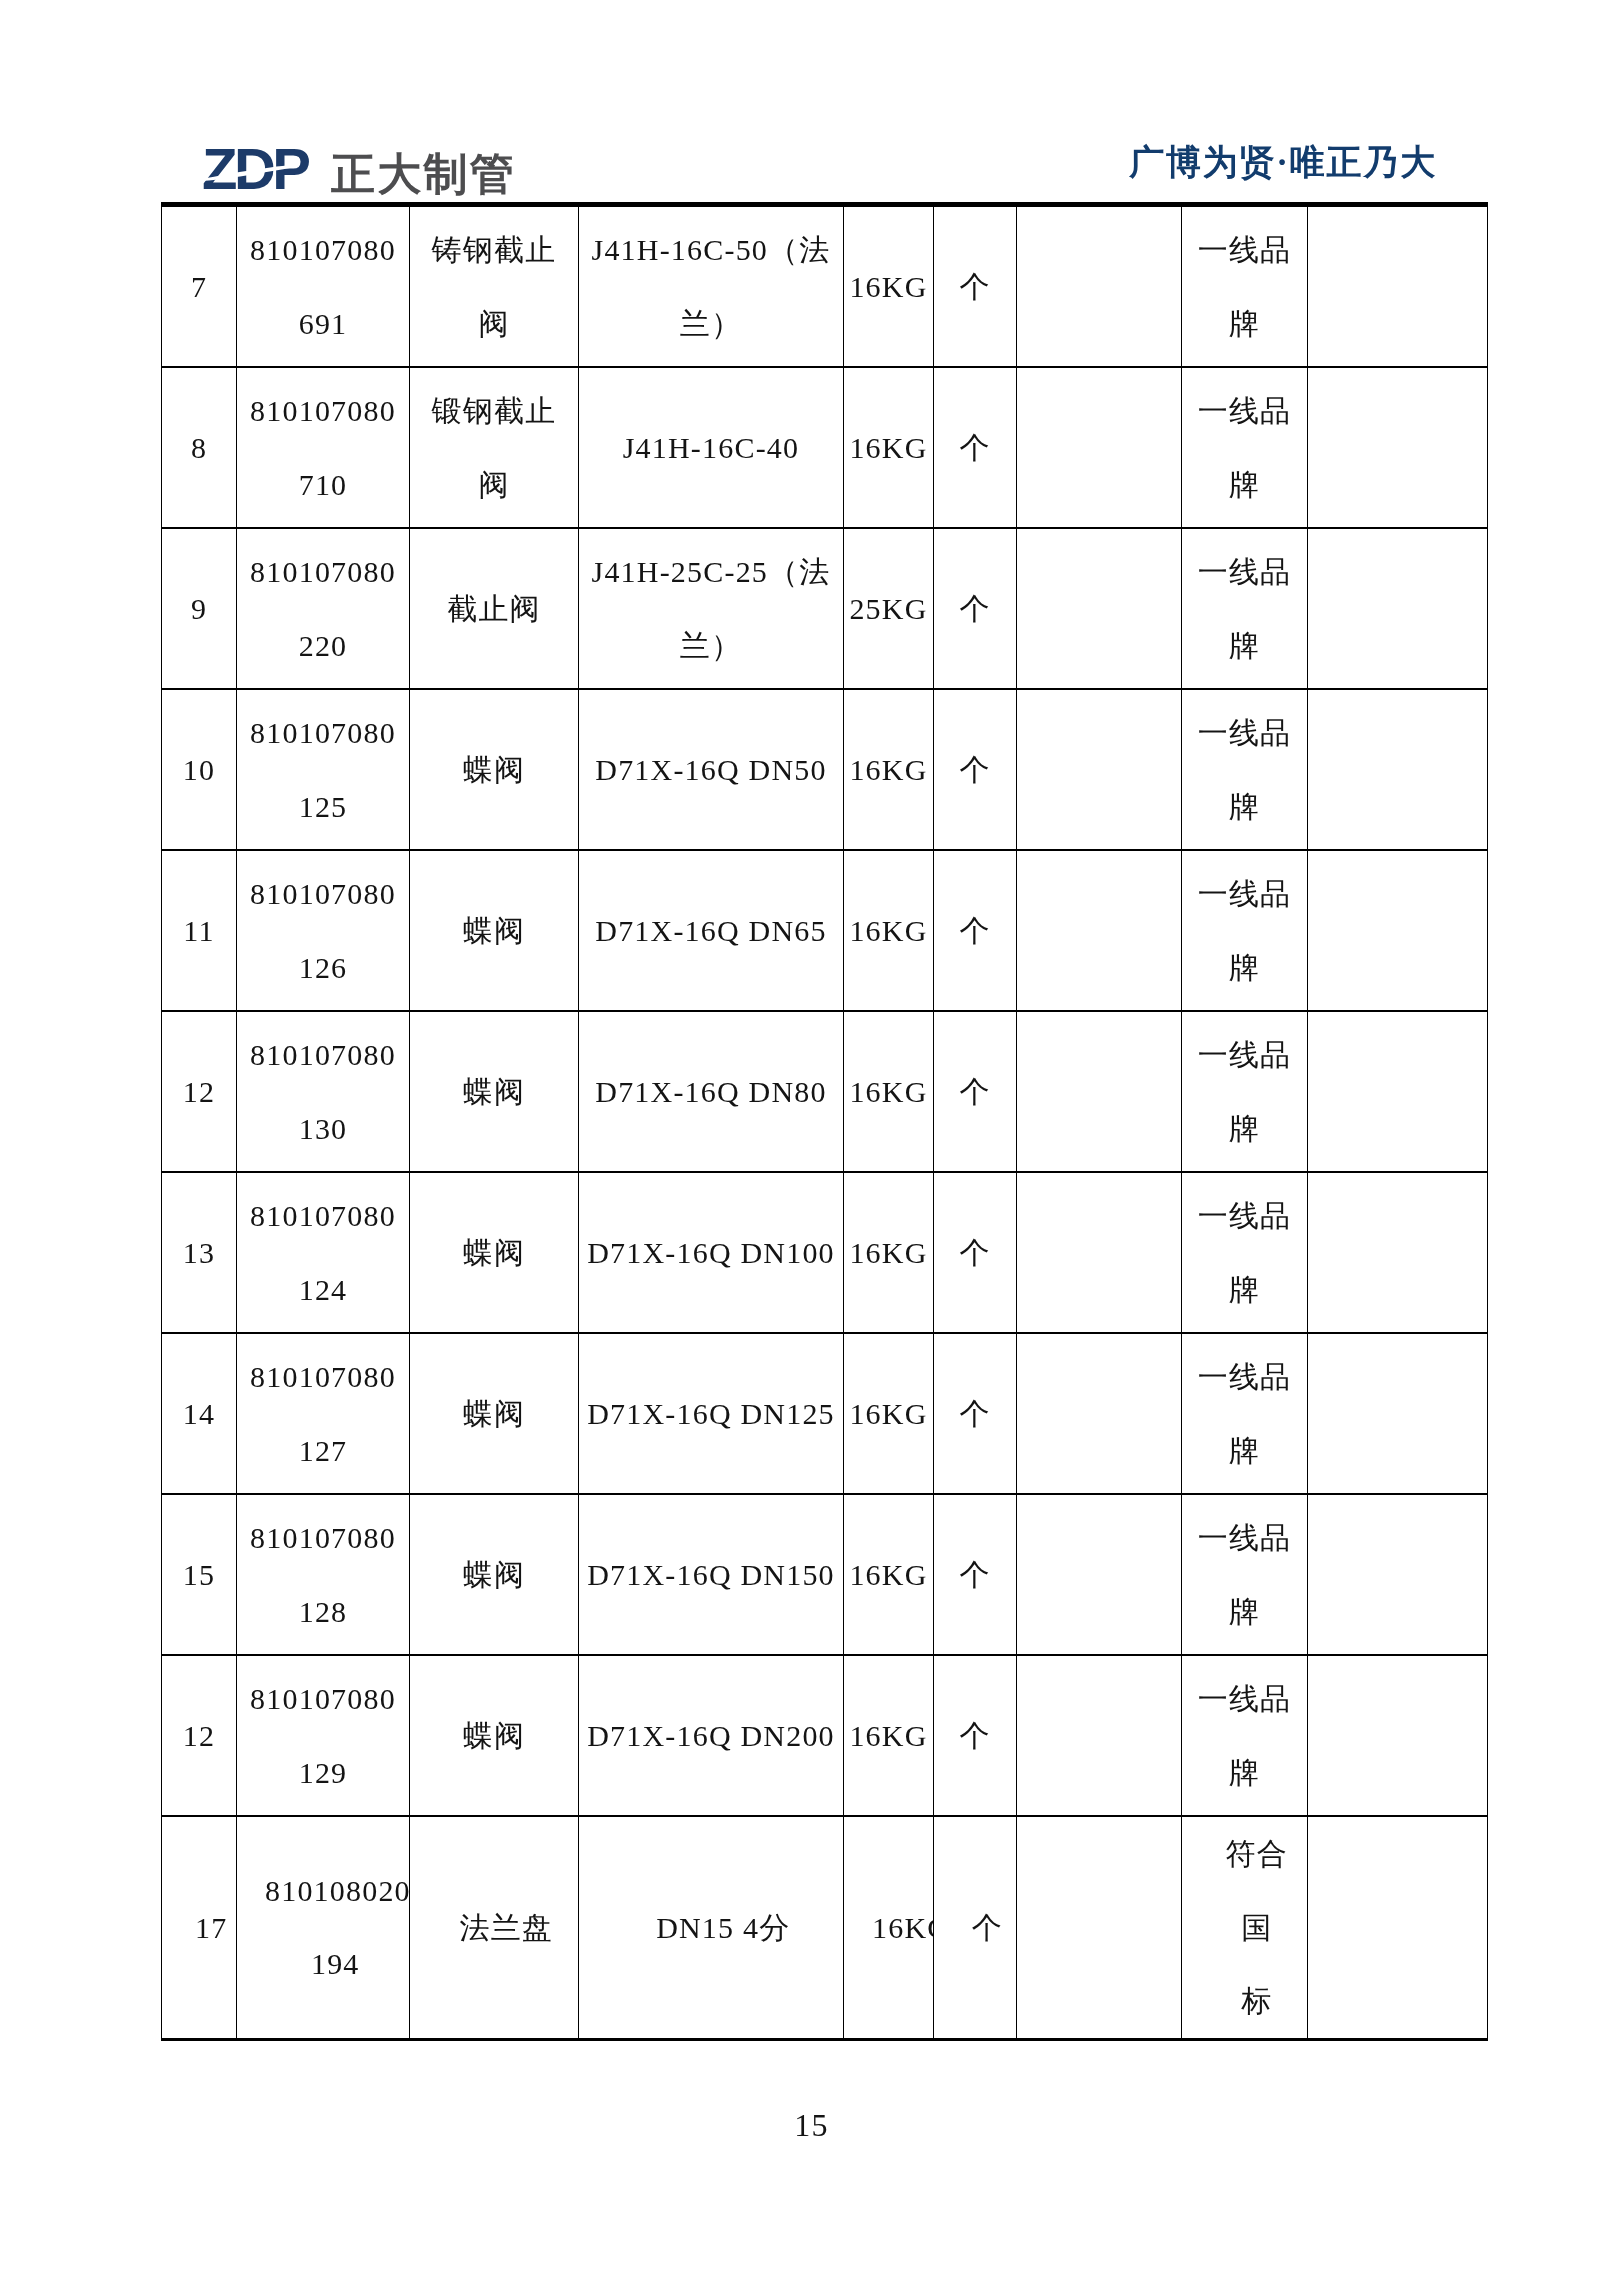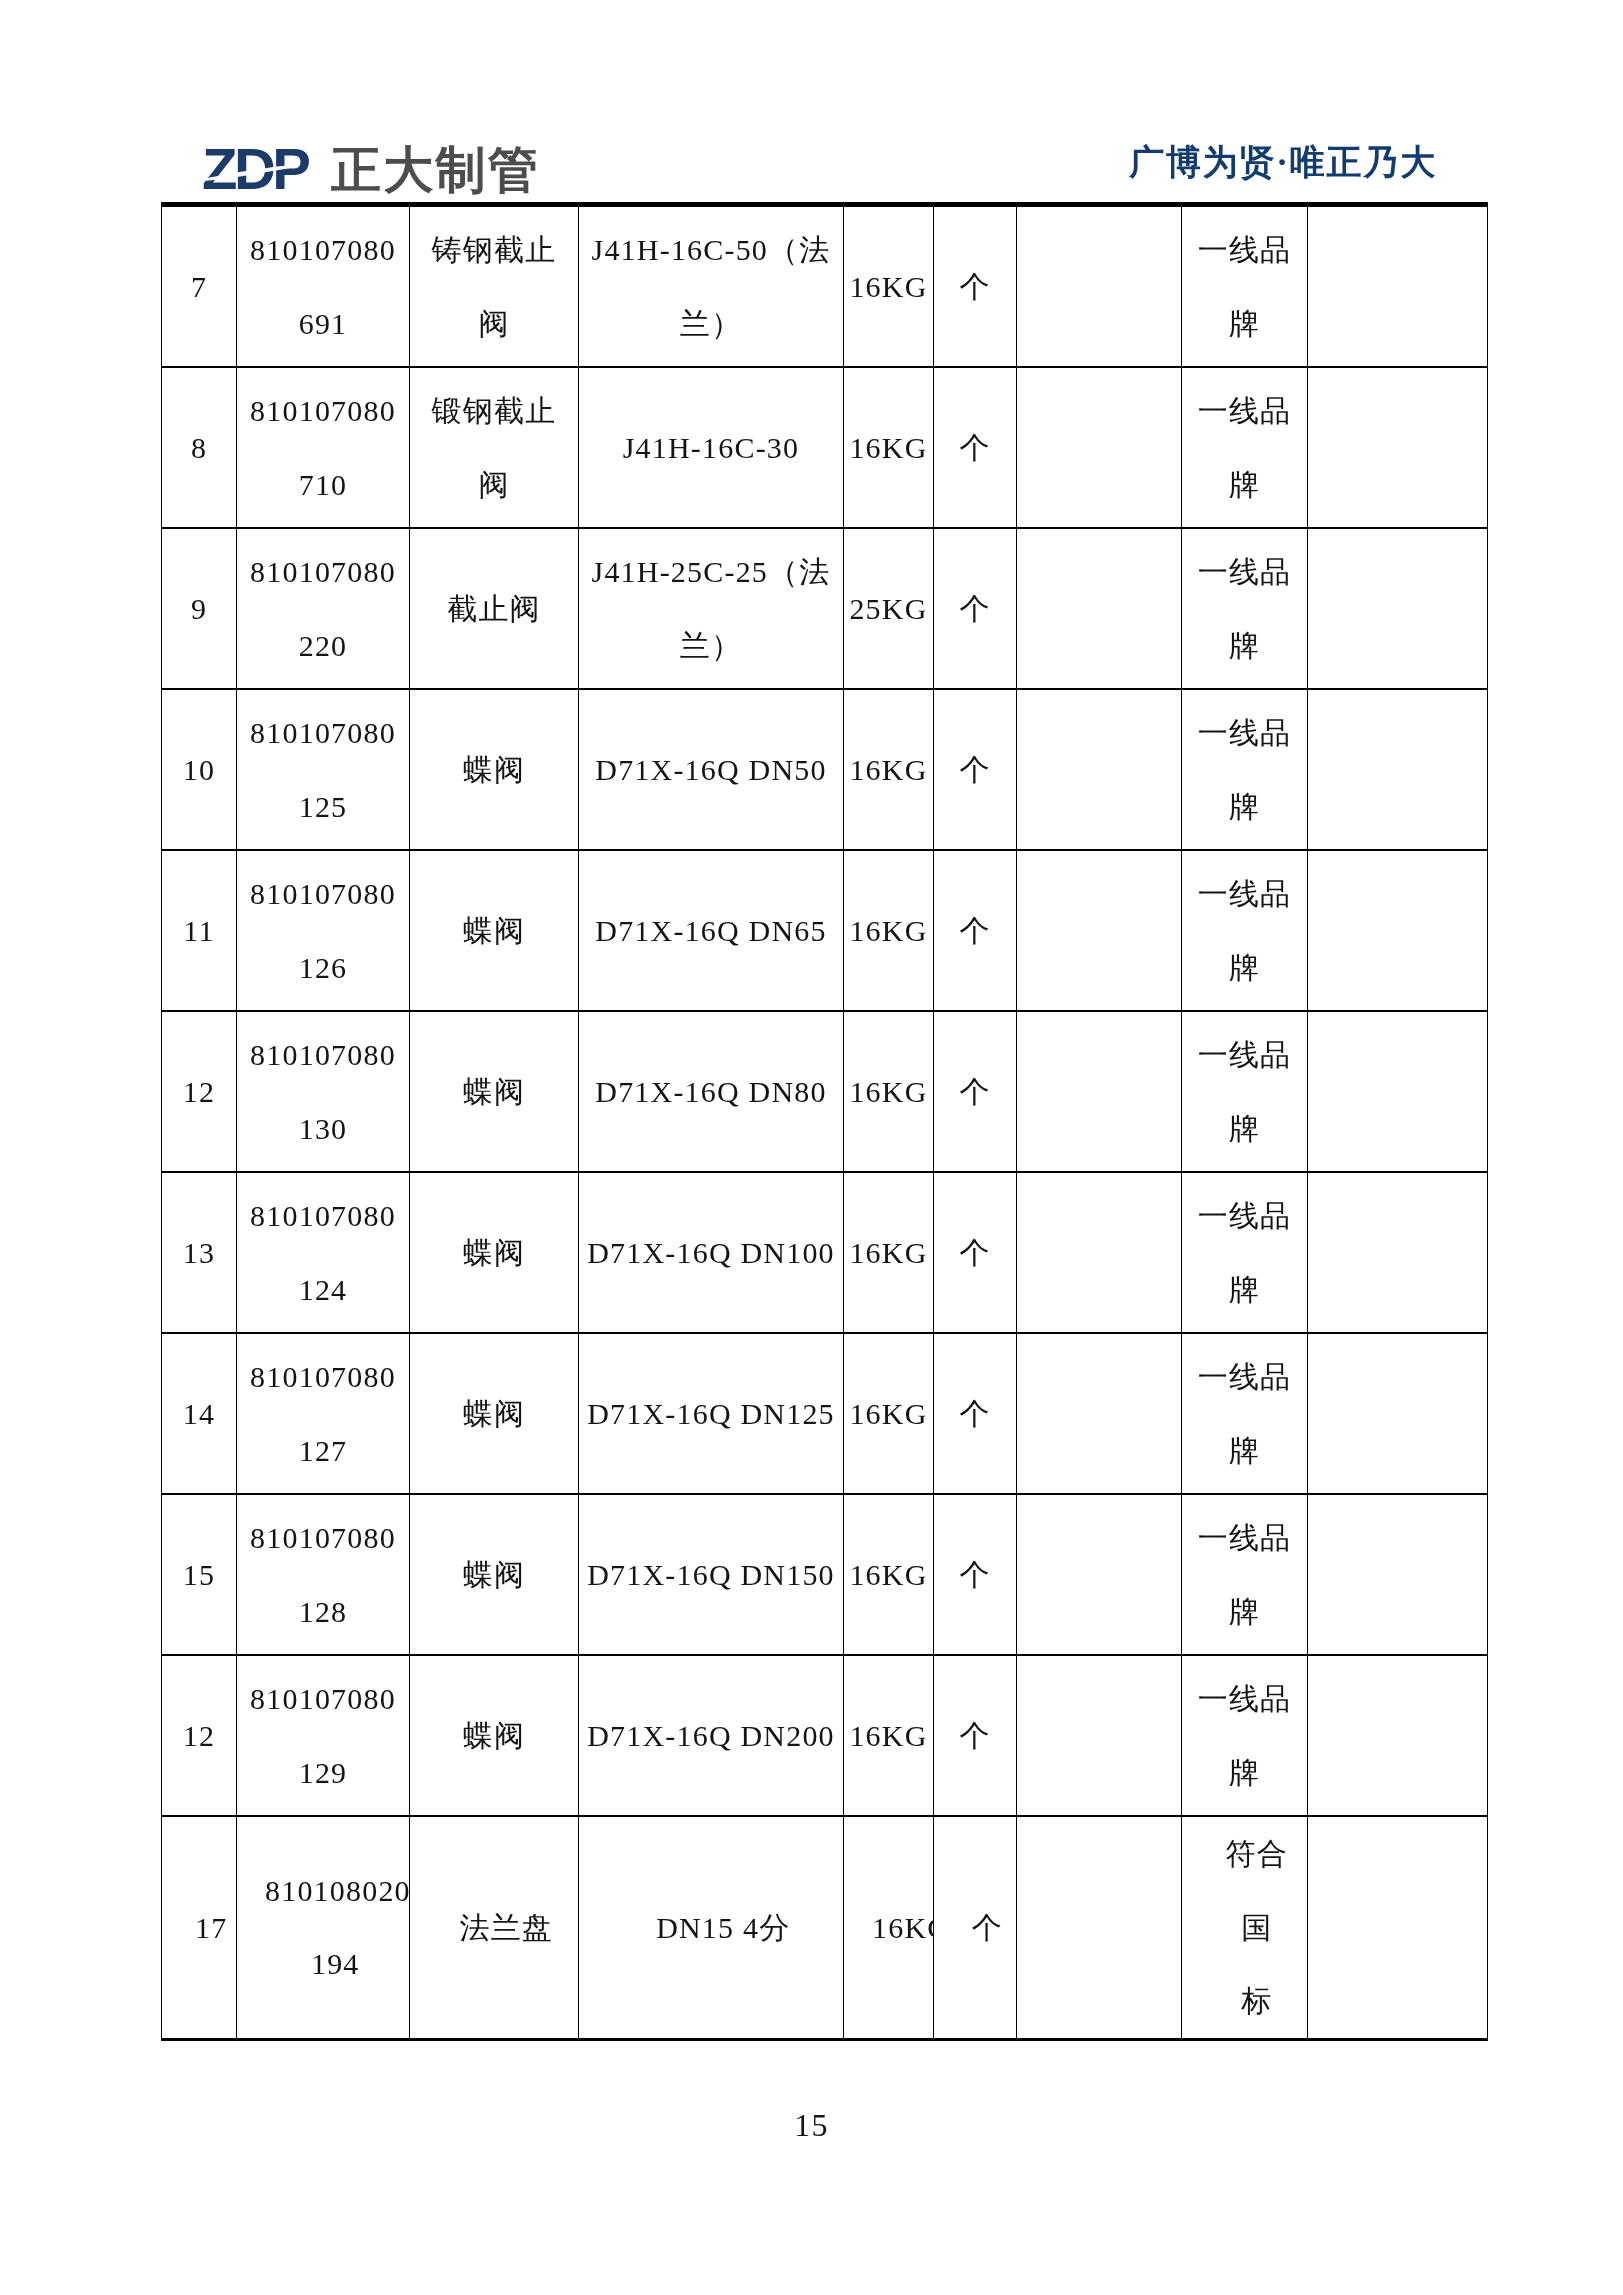--- a/index.html
+++ b/index.html
@@ -6,21 +6,21 @@
   body{width:1623px;height:2295px;font-family:"Liberation Serif","DejaVu Serif",serif;}
   .page{position:relative;width:1623px;height:2295px;background:#ffffff;overflow:hidden;}
 
   
   .logo{position:absolute;left:202px;top:140px;display:flex;align-items:flex-end;gap:23.4px;}
   .zdp-wrap{position:relative;display:inline-block;font-family:"Liberation Sans","DejaVu Sans",sans-serif;
             font-weight:900;font-size:58px;line-height:1;letter-spacing:-3.5px;font-style:normal;}
   .zdp-swoosh{position:absolute;left:-4.7px;top:52%;width:102px;height:6.4px;background:#ffffff;
               transform:rotate(-11deg);border-radius:0 100% 0 100%;}
   .company-cn{font-family:"Liberation Sans","DejaVu Sans",sans-serif;font-weight:900;
-              font-size:50px;line-height:1.1;letter-spacing:2.3px;}
+              font-size:44px;line-height:1.1;letter-spacing:2.3px;}
   .slogan{position:absolute;top:144px;right:186px;font-size:35px;font-weight:bold;
           letter-spacing:1.8px;line-height:1.1;}
 
   
   table.materials{position:absolute;left:161px;top:202px;width:1326px;
                   border-collapse:collapse;table-layout:fixed;}
   table.materials td{border:1.8px solid #000;border-top-width:2.9px;border-bottom-width:2.9px;
       height:159px;padding:0 3.5px;text-align:center;vertical-align:middle;
       white-space:pre-line;font-size:30px;line-height:2.45;letter-spacing:1.2px;color:#141414;
       overflow:hidden;}
@@ -73,21 +73,21 @@
     <td>一线品
 牌</td>
     <td></td>
   </tr>
         <tr>
     <td>8</td>
     <td>810107080
 710</td>
     <td>锻钢截止
 阀</td>
-    <td>J41H-16C-30</td>
+    <td>J41H-16C-40</td>
     <td>16KG</td>
     <td>个</td>
     <td></td>
     <td>一线品
 牌</td>
     <td></td>
   </tr>
         <tr>
     <td>9</td>
     <td>810107080

